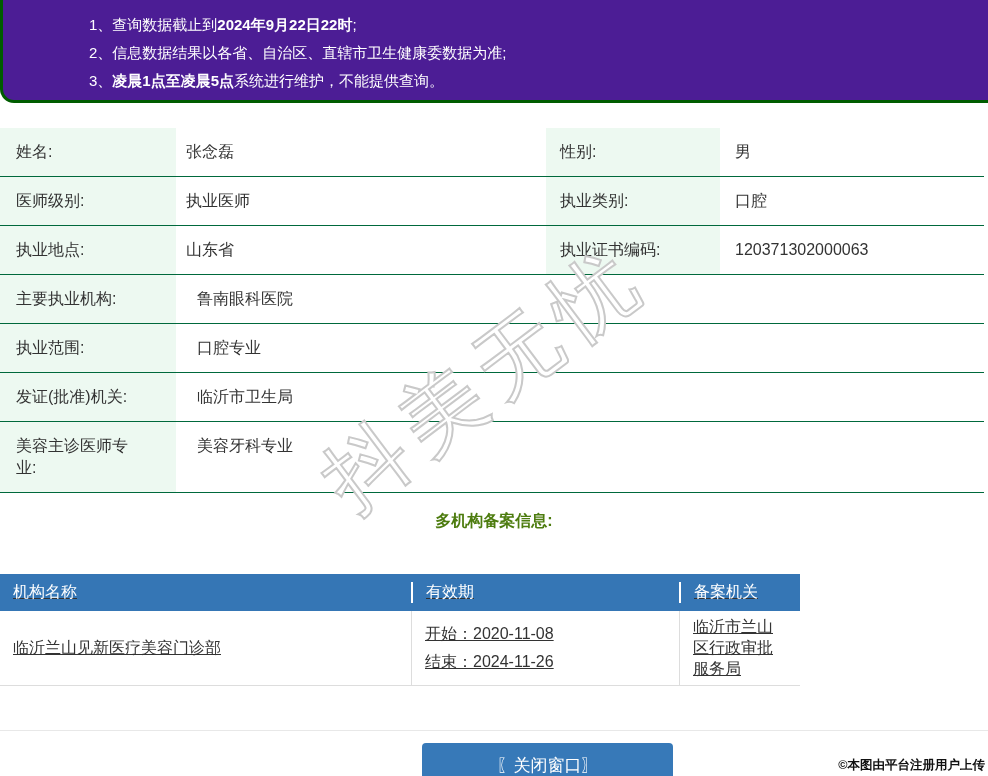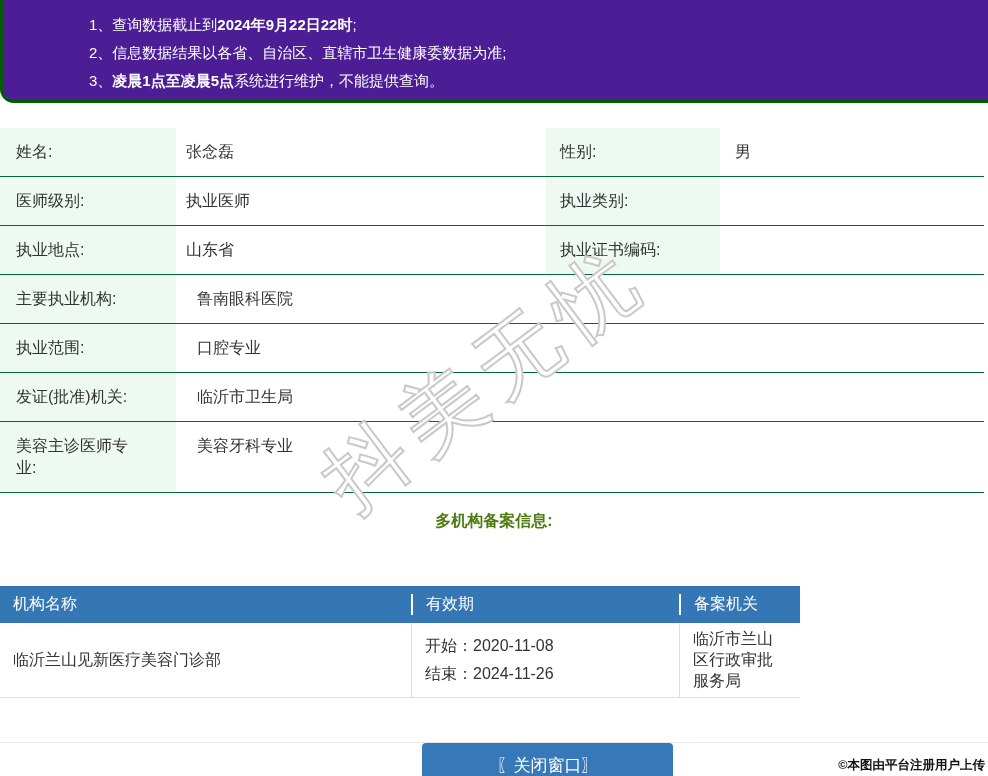--- a/index.html
+++ b/index.html
@@ -24,21 +24,21 @@
   .lbl{width:176px;background:#edf9f1;padding:13px 45px 13px 16px;box-sizing:border-box;color:#333;}
   .v1{width:370px;padding:13px 10px 13px 10px;box-sizing:border-box;}
   .lbl2{width:174px;padding-left:14px;}
   .v2{flex:1;padding:13px 15px;}
   .wide{flex:1;padding:13px 10px 13px 12px;margin-left:9px;}
   
   .section-title{
     margin-top:18px;text-align:center;font-weight:bold;font-size:16px;color:#4d7c0f;
   }
   
-  .org-table{margin-top:54px;width:800px;}
+  .org-table{margin-top:42px;width:800px;text-decoration:underline;}
   .org-header{display:flex;background:#3576b5;color:#fff;height:37px;align-items:center;font-size:16px;}
   .org-header .hc{box-sizing:border-box;padding-left:13px;}
   .hc1{width:411px;}
   .hc2{width:268px;border-left:2px solid #ffffff;}
   .hc3{flex:1;border-left:2px solid #ffffff;}
   .org-row{display:flex;border-bottom:1px solid #dddddd;font-size:16px;min-height:70px;}
   .oc{box-sizing:border-box;}
   .oc1{width:411px;display:flex;align-items:center;padding:0 13px;}
   .oc2{width:268px;border-left:1px solid #dddddd;padding:9px 13px;line-height:28px;}
   .oc3{flex:1;border-left:1px solid #dddddd;display:flex;align-items:center;padding:0 13px;}
@@ -77,25 +77,27 @@
   <div class="irow">
     <div class="lbl">姓名:</div>
     <div class="v1">张念磊</div>
     <div class="lbl lbl2">性别:</div>
     <div class="v2">男</div>
   </div>
   <div class="irow">
     <div class="lbl">医师级别:</div>
     <div class="v1">执业医师</div>
     <div class="lbl lbl2">执业类别:</div>
+    <div class="v2">口腔</div>
   </div>
   <div class="irow">
     <div class="lbl">执业地点:</div>
     <div class="v1">山东省</div>
     <div class="lbl lbl2">执业证书编码:</div>
+    <div class="v2">120371302000063</div>
   </div>
   <div class="irow">
     <div class="lbl">主要执业机构:</div>
     <div class="wide">鲁南眼科医院</div>
   </div>
   <div class="irow">
     <div class="lbl">执业范围:</div>
     <div class="wide">口腔专业</div>
   </div>
   <div class="irow">

